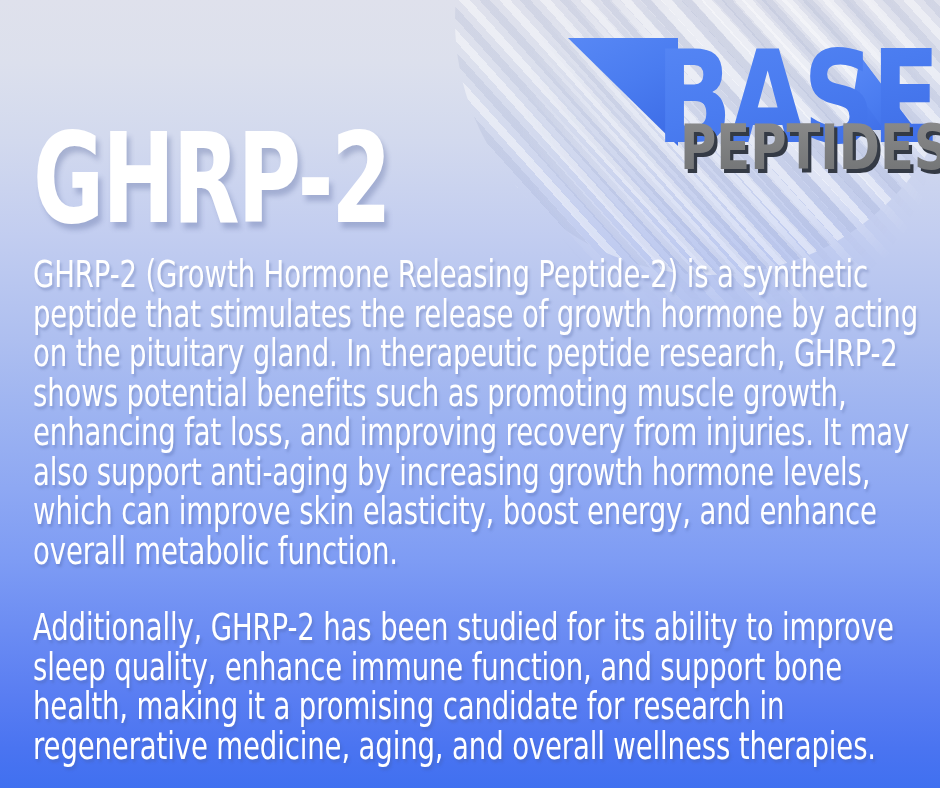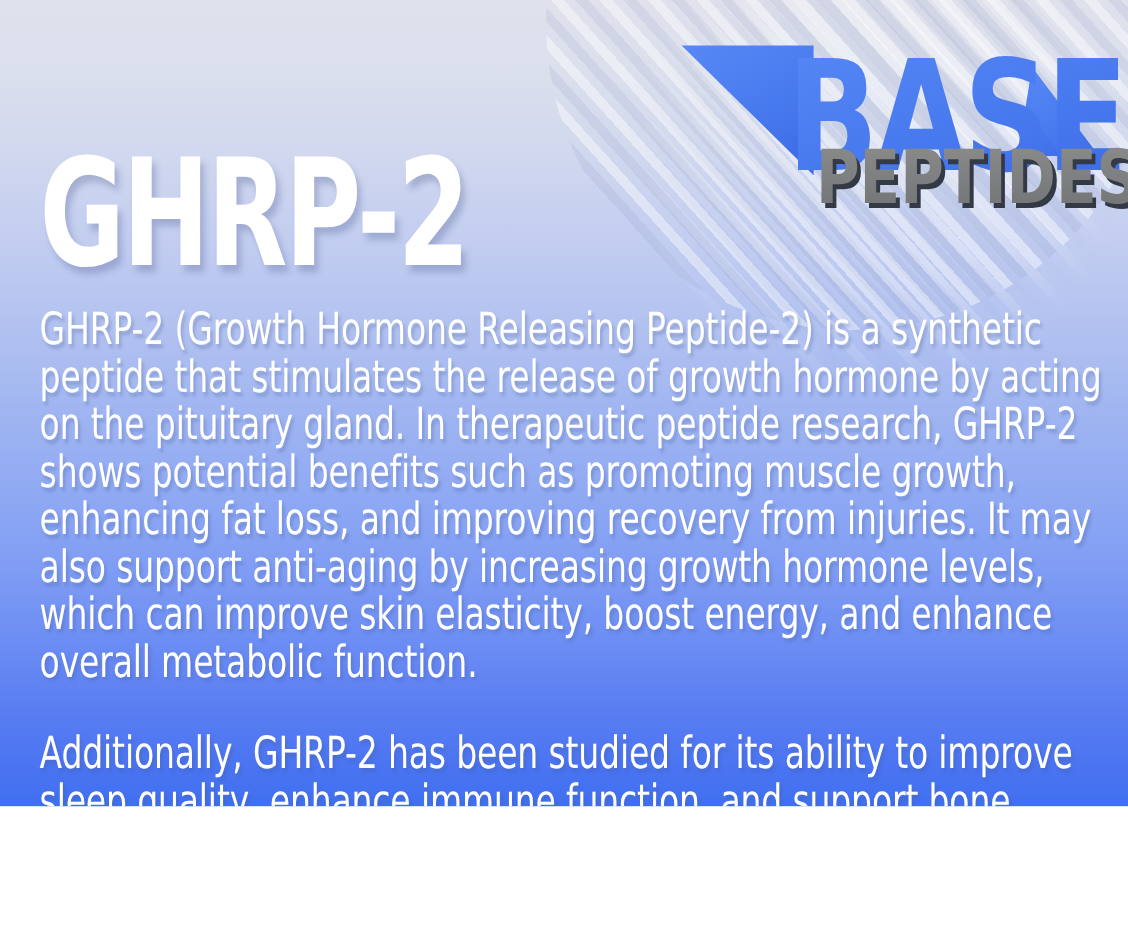--- a/index.html
+++ b/index.html
@@ -5,21 +5,21 @@
 <style>
   html, body {
     margin: 0;
     padding: 0;
     background: #ffffff;
   }
 
   #card {
     position: relative;
     width: 940px;
-    height: 672px;
+    height: 788px;
     overflow: hidden;
     font-family: "Liberation Sans", sans-serif;
     background: linear-gradient(
       to bottom,
       #dfe1ec 0%,
       #dce0ed 8%,
       #d2d9ee 18%,
       #c2cdf0 30%,
       #aebff0 43%,
       #9eb4f1 52%,

